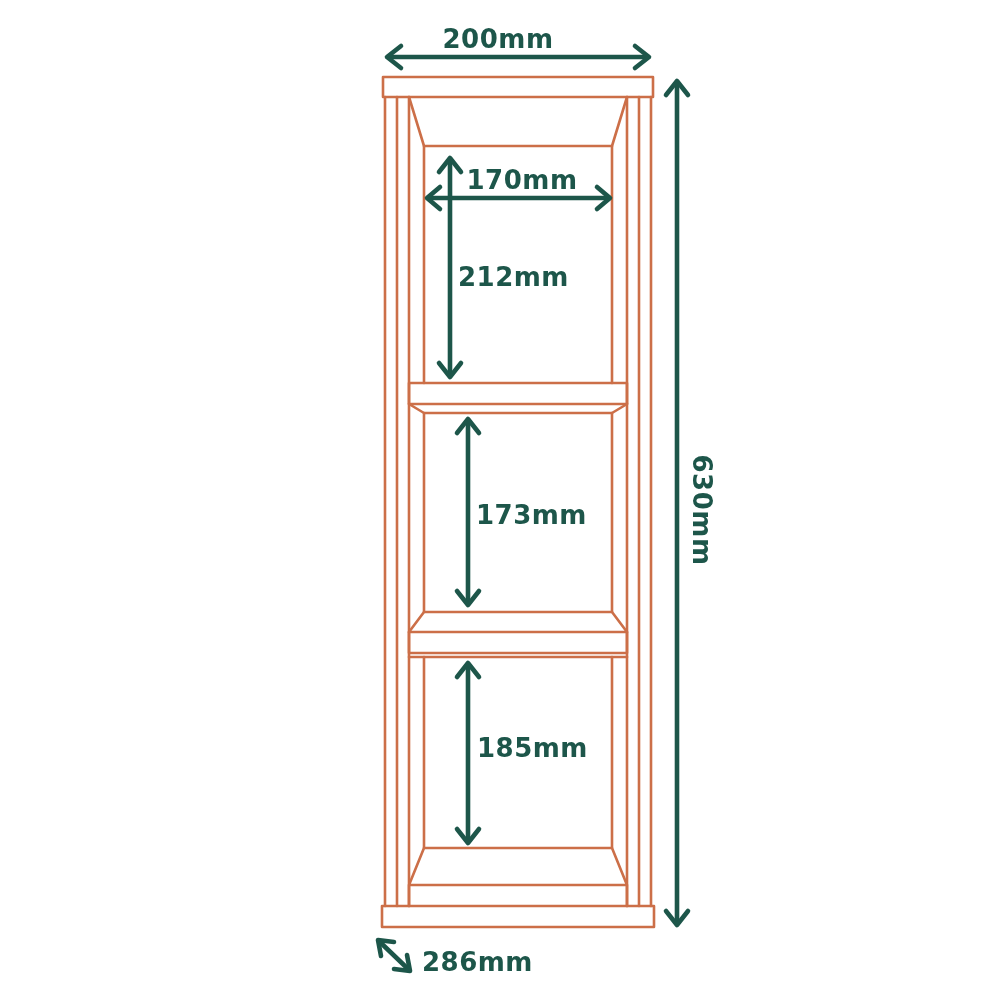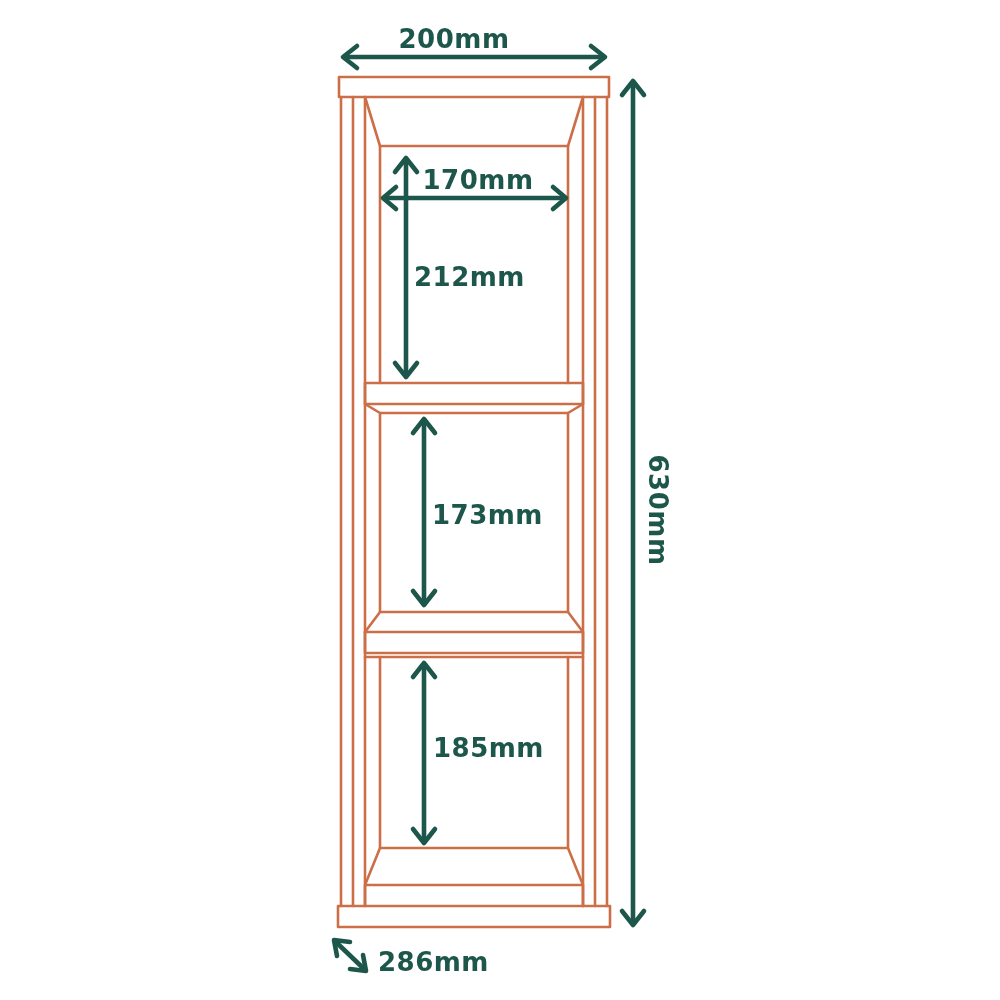--- a/index.html
+++ b/index.html
@@ -6,20 +6,21 @@
     margin: 0;
     padding: 0;
     background: var(--background, #ffffff);
   }
   .stage {
     position: relative;
     width: 856px;
     height: 1000px;
     background: var(--background, #ffffff);
     font-family: "DejaVu Sans", "Liberation Sans", sans-serif;
+    margin-left: 44px;
   }
   svg { display: block; }
 
   .furniture-line {
     stroke: var(--furniture-outline, #cc6f48);
     fill: none;
     stroke-width: 2.6;
     stroke-linejoin: round;
     stroke-linecap: round;
   }

